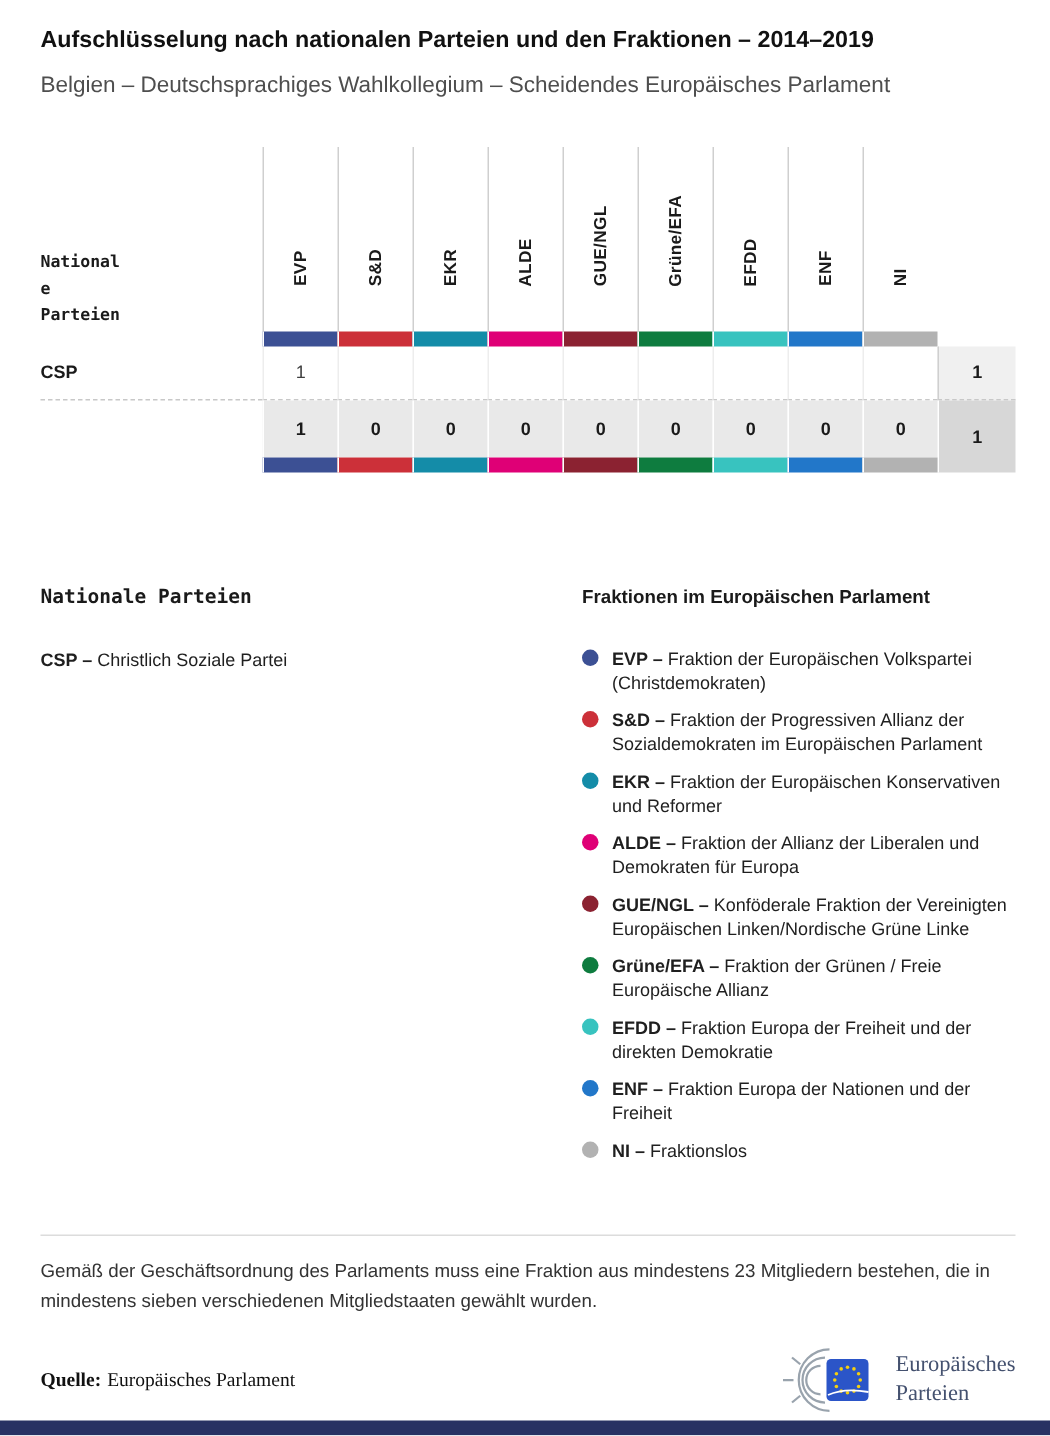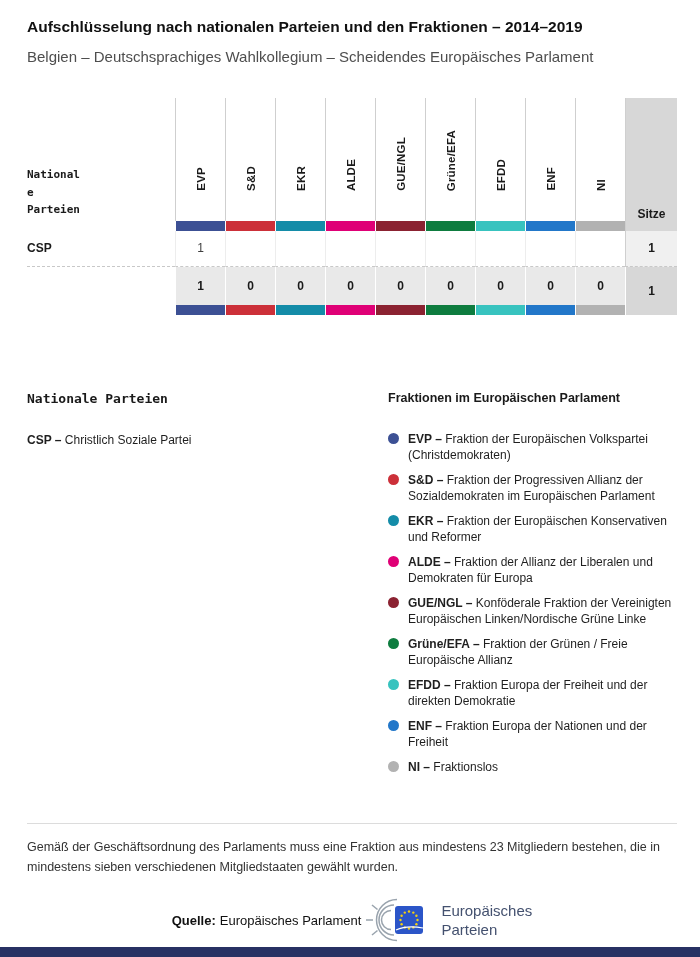--- a/index.html
+++ b/index.html
@@ -41,21 +41,21 @@
   .leg-items{margin-top:26px;}
   .leg-item{display:flex;margin-bottom:8px;font-size:12px;line-height:16.5px;color:#1f1f1f;}
   .leg-item b{font-weight:700;}
   .dot{flex:none;width:11px;height:11px;border-radius:50%;margin:2px 9px 0 0;}
   .leg-text{max-width:266px;}
 
   
   .footer{position:absolute;left:27px;right:23px;bottom:14px;}
   .sep{border:0;border-top:1px solid #dcdcdc;margin:0 0 14px;}
   .footnote{font-size:12.5px;line-height:1.55;color:#333;margin:0 0 20px;max-width:650px;}
-  .source-row{display:flex;justify-content:center;align-items:center;}
+  .source-row{display:flex;justify-content:space-between;align-items:center;font-family:Liberation Serif, serif;}
   .source{font-size:13px;color:#111;}
   .source b{margin-right:4px;}
   .logo{display:flex;align-items:center;gap:16px;}
   .logo-text{font-size:15px;line-height:19px;color:#44516f;}
   .logo-text span{display:block;}
   .bottom-bar{position:absolute;left:0;right:0;bottom:0;height:10px;background:#283163;}
 </style>
 </head>
 <body>
 
@@ -89,21 +89,20 @@
         </div>
         <div class="th-group" style="grid-area: 1 / 8;">
           <span class="vlabel">EFDD</span>
         </div>
         <div class="th-group" style="grid-area: 1 / 9;">
           <span class="vlabel">ENF</span>
         </div>
         <div class="th-group" style="grid-area: 1 / 10;">
           <span class="vlabel">NI</span>
         </div>
-        <div class="th-sitze" style="grid-area: 1 / 11 / 3;">Sitze</div>
         <div class="bar-cell" style="grid-area: 2 / 2; background: rgb(60, 80, 148);"></div>
         <div class="bar-cell" style="grid-area: 2 / 3; background: rgb(204, 48, 57);"></div>
         <div class="bar-cell" style="grid-area: 2 / 4; background: rgb(20, 140, 168);"></div>
         <div class="bar-cell" style="grid-area: 2 / 5; background: rgb(223, 0, 118);"></div>
         <div class="bar-cell" style="grid-area: 2 / 6; background: rgb(139, 34, 49);"></div>
         <div class="bar-cell" style="grid-area: 2 / 7; background: rgb(14, 124, 63);"></div>
         <div class="bar-cell" style="grid-area: 2 / 8; background: rgb(56, 195, 191);"></div>
         <div class="bar-cell" style="grid-area: 2 / 9; background: rgb(34, 119, 201);"></div>
         <div class="bar-cell" style="grid-area: 2 / 10; background: rgb(178, 178, 178);"></div>
         <div class="td-party" style="grid-area: 3 / 1;">CSP</div>

